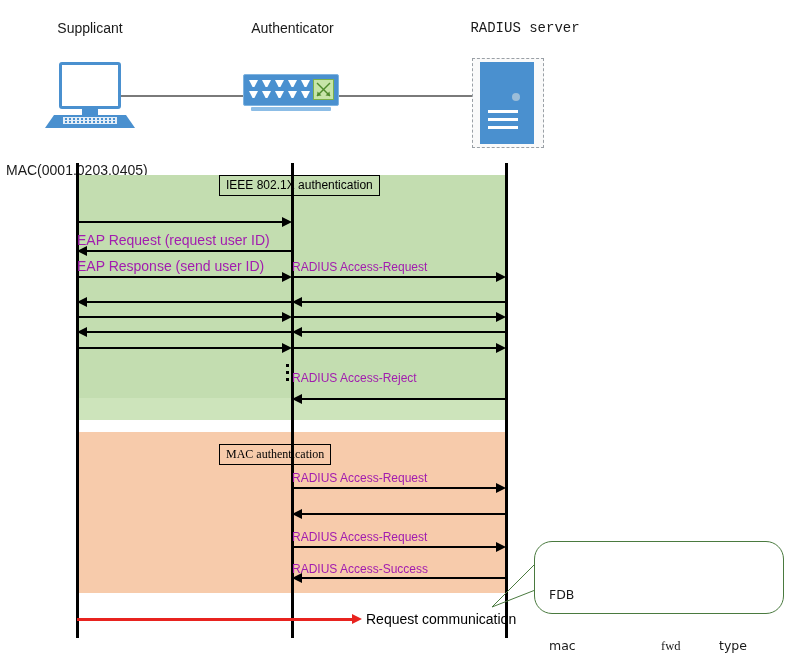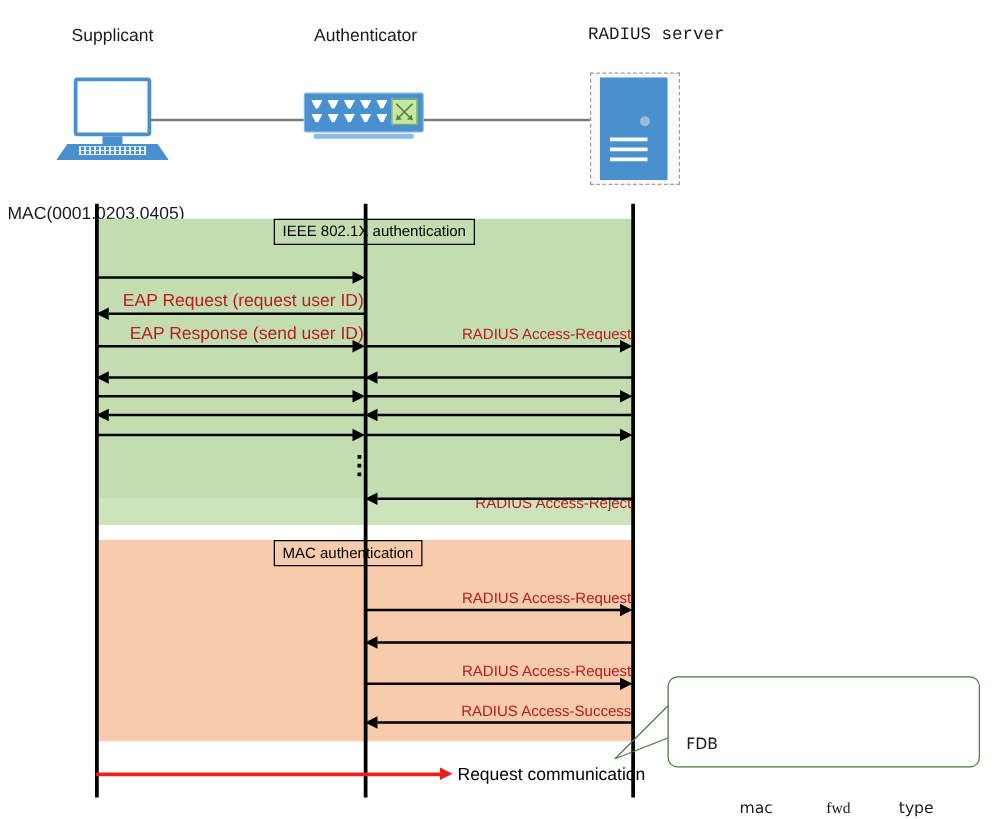--- a/index.html
+++ b/index.html
@@ -190,22 +190,22 @@
   }
   .ah-right { border-left: 10px solid #000; }
   .ah-left  { border-right: 10px solid #000; }
   .ah-right-red { border-left: 10px solid #e8231f; }
 
   .arrow-label {
     position: absolute;
     font-size: 12px;
     line-height: 1;
     white-space: nowrap;
-    color: #b91c1c;
-    text-align: right;
+    color: #a21caf;
+    text-align: left;
   }
   .arrow-label-big {
     font-size: 14px;
   }
 
   
   .vdots {
     position: absolute;
     width: 3px;
     color: #000;
@@ -228,35 +228,35 @@
     font-size: 14px;
     line-height: 1;
     white-space: nowrap;
     color: #000;
   }
 
   
   .callout {
     position: absolute;
     border: 1px solid #4a7a3f;
-    border-radius: 8px;
+    border-radius: 18px;
     background: #ffffff;
     box-sizing: border-box;
   }
   .callout-inner {
     position: absolute;
     left: 14px; top: 10px;
     font-family: "DejaVu Sans", sans-serif;
     font-size: 12.5px;
     color: #1a1a1a;
     line-height: 17px;
     white-space: pre;
   }
   .fdb-row { display: block; }
-  .fdb-c1 { display: inline-block; width: 112px; text-align: center; }
+  .fdb-c1 { display: inline-block; width: 112px; }
   .fdb-c2 { display: inline-block; width: 58px; font-family: Liberation Serif, serif; }
   .fdb-c3 { display: inline-block; }
   .callout-tail {
     position: absolute;
   }
 </style>
 </head>
 <body>
 
 <div id="canvas">
@@ -317,21 +317,21 @@
 
   <div class="band band-green abs" style="left:77px; top:175px; width:430px; height:245px;"></div>
   <div class="band band-green-lite abs" style="left:77px; top:398px; width:430px; height:22px;"></div>
   <div class="band band-orange abs" style="left:77px; top:432px; width:430px; height:161px;"></div>
 
   <div class="lifeline abs" style="left:76px;  top:163px; height:475px;"></div>
   <div class="lifeline abs" style="left:291px; top:163px; height:475px;"></div>
   <div class="lifeline abs" style="left:505px; top:163px; height:475px;"></div>
 
   <div class="phase-box" style="left:219px; top:175px;">IEEE 802.1X authentication</div>
-  <div class="phase-box" style="left:219px; top:432px;">MAC authentication</div>
+  <div class="phase-box" style="left:219px; top:444px;font-family:Liberation Serif, serif;">MAC authentication</div>
 
   <div class="arrow-line abs" style="left:77px; top:221px; width:206px;"></div>
   <div class="arrow-head ah-right abs" style="left:282px; top:217px;"></div>
 
   <div class="arrow-label arrow-label-big abs" style="left:77px; top:233px; width:214px;">EAP Request (request user ID)</div>
   <div class="arrow-line abs" style="left:87px; top:250px; width:205px;"></div>
   <div class="arrow-head ah-left abs" style="left:77px; top:246px;"></div>
 
   <div class="arrow-label arrow-label-big abs" style="left:77px; top:259px; width:214px;">EAP Response (send user ID)</div>
   <div class="arrow-line abs" style="left:77px; top:276px; width:206px;"></div>
@@ -360,21 +360,21 @@
   <div class="arrow-head ah-right abs" style="left:282px; top:343px;"></div>
   <div class="arrow-line abs" style="left:292px; top:347px; width:204px;"></div>
   <div class="arrow-head ah-right abs" style="left:496px; top:343px;"></div>
 
   <div class="vdots abs" style="left:286px; top:364px;">
     <i></i>
       <i></i>
       <i></i>
   </div>
 
-  <div class="arrow-label abs" style="left:292px; top:396px; width:213px;">RADIUS Access-Reject</div>
+  <div class="arrow-label abs" style="left:292px; top:372px; width:213px;">RADIUS Access-Reject</div>
   <div class="arrow-line abs" style="left:302px; top:398px; width:204px;"></div>
   <div class="arrow-head ah-left abs" style="left:292px; top:394px;"></div>
 
   <div class="arrow-label abs" style="left:292px; top:472px; width:213px;">RADIUS Access-Request</div>
   <div class="arrow-line abs" style="left:292px; top:487px; width:204px;"></div>
   <div class="arrow-head ah-right abs" style="left:496px; top:483px;"></div>
 
   <div class="arrow-line abs" style="left:302px; top:513px; width:204px;"></div>
   <div class="arrow-head ah-left abs" style="left:292px; top:509px;"></div>
 

